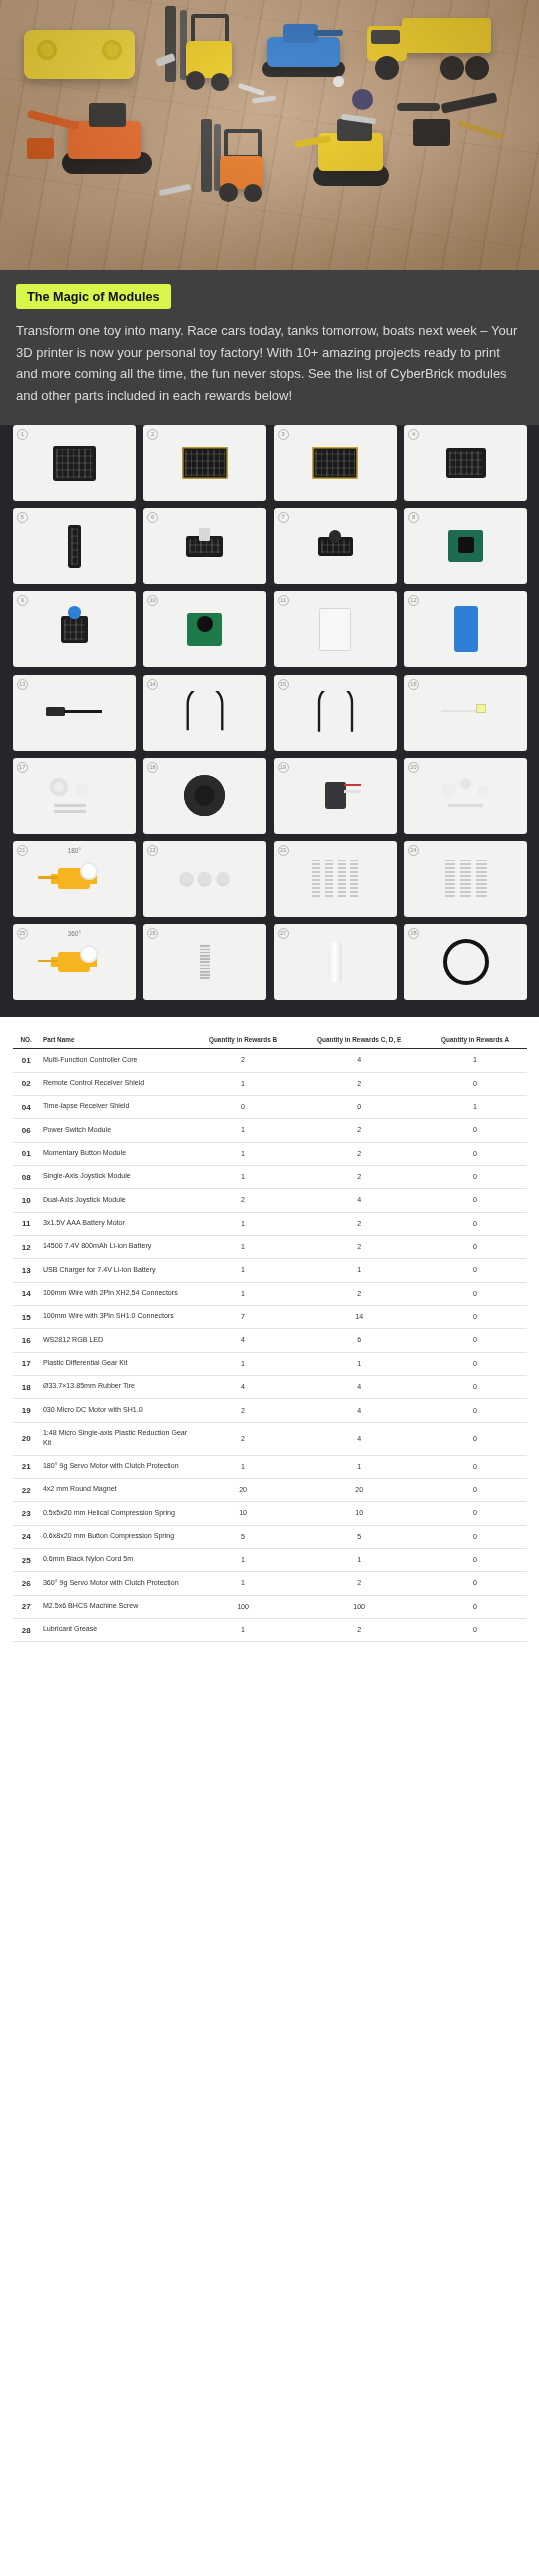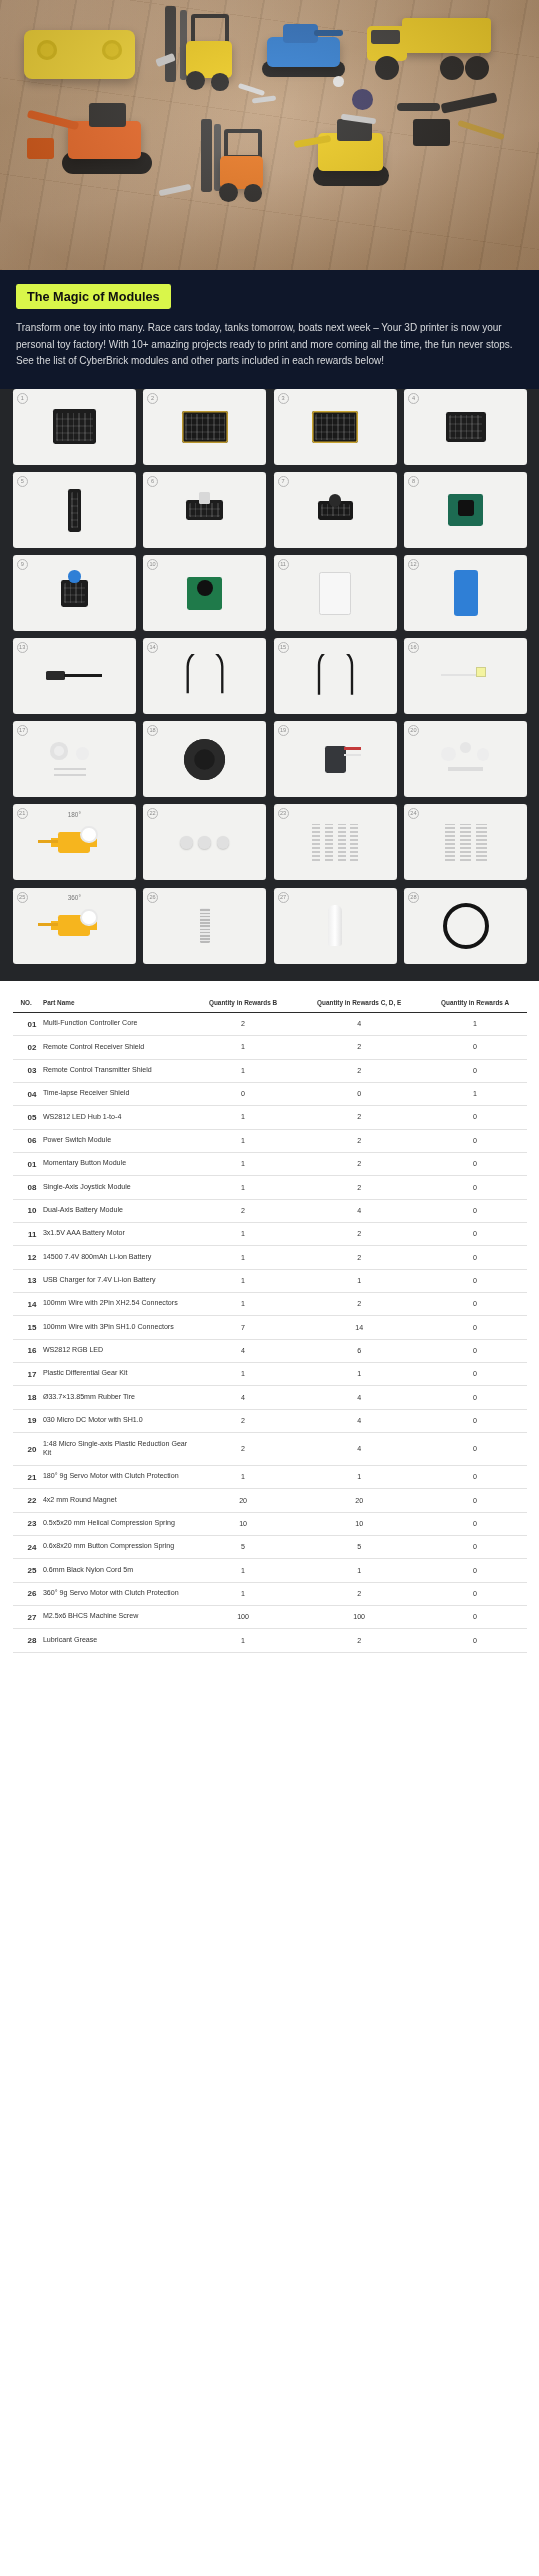--- a/index.html
+++ b/index.html
@@ -82,28 +82,28 @@
   .sp5 { left:352px; top:89px; width:20.6px; height:20.6px; background:#3f3c66; border-radius:50%; }
   .sp6 { left:397px; top:103px; width:43px; height:8px; background:#2b2b2b; border-radius:4px; }
   .sp7 { left:441px; top:98px; width:56px; height:9.5px; background:#262626; border-radius:3.2px; transform:rotate(-12deg); }
   .sp8 { left:413px; top:119px; width:37px; height:27px; background:#1f1f1f; border-radius:3.2px; }
   .sp9 { left:457px; top:127px; width:48px; height:6.4px; background:#caa23c; border-radius:3.2px; transform:rotate(18deg); }
   .sp10 { left:341px; top:116px; width:35px; height:6.4px; background:#cfcfcf; transform:rotate(8deg); }
   .sp11 { left:159px; top:187px; width:32px; height:6.4px; background:#d9d9d9; transform:rotate(-12deg); }
 
   
   .dark {
-    background:#0f172a; padding:14.3px 16px 19px 16px;
+    background:#404040; padding:14.3px 16px 19px 16px;
   }
   .badge {
     display:inline-block; background:#d9f64a; color:#101010;
     font-size:12.7px; font-weight:bold; padding:5.6px 11px; border-radius:2.4px;
     margin-bottom:11px;
   }
-  .blurb { color:#d7d9dc; font-size:10px; line-height:1.65; }
+  .blurb { color:#d7d9dc; font-size:13px; line-height:1.65; }
 
   
   .grid-wrap { background:#242629; padding:0 12.7px 17.5px 12.7px; }
   .grid { display:grid; grid-template-columns:repeat(4,1fr); gap:7.1px; }
   .cell {
     background:#f2f2f0; border-radius:3.2px; height:76px; position:relative;
     overflow:hidden;
   }
   .cell .num {
     position:absolute; left:4px; top:4px; width:11px; height:11px; border-radius:50%;
@@ -146,21 +146,21 @@
   thead th {
     font-size:6.4px; color:#333; font-weight:bold; padding:5.6px 3.2px;
     border-bottom:1.2px solid #2b2b2b; vertical-align:bottom; text-align:center;
   }
   thead th.no { width:27px; }
   thead th.pn { text-align:left; width:151px; }
   tbody td {
     padding:6.4px 3.2px; border-bottom:0.8px solid #e2e2e2; text-align:center; color:#333;
     font-size:7.1px;
   }
-  tbody td.no { font-weight:bold; font-size:8px;text-align:right; }
+  tbody td.no { font-weight:bold; font-size:8px; }
   tbody td.pn { text-align:left; line-height:1.35; }
 
   
   .footer { padding:9.5px 14.3px 20.6px 14.3px; font-size:7.1px; color:#333; line-height:1.7; }
 </style>
 </head>
 <body>
 
 <div class="page">
 
@@ -493,41 +493,27 @@
             <td class="">1</td>
           </tr>
           <tr>
             <td class="no">02</td>
             <td class="pn">Remote Control Receiver Shield</td>
             <td class="">1</td>
             <td class="">2</td>
             <td class="">0</td>
           </tr>
           <tr>
-            <td class="no">03</td>
-            <td class="pn">Remote Control Transmitter Shield</td>
-            <td class="">1</td>
-            <td class="">2</td>
-            <td class="">0</td>
-          </tr>
-          <tr>
             <td class="no">04</td>
             <td class="pn">Time-lapse Receiver Shield</td>
             <td class="">0</td>
             <td class="">0</td>
             <td class="">1</td>
           </tr>
           <tr>
-            <td class="no">05</td>
-            <td class="pn">WS2812 LED Hub 1-to-4</td>
-            <td class="">1</td>
-            <td class="">2</td>
-            <td class="">0</td>
-          </tr>
-          <tr>
             <td class="no">06</td>
             <td class="pn">Power Switch Module</td>
             <td class="">1</td>
             <td class="">2</td>
             <td class="">0</td>
           </tr>
           <tr>
             <td class="no">01</td>
             <td class="pn">Momentary Button Module</td>
             <td class="">1</td>
@@ -536,21 +522,21 @@
           </tr>
           <tr>
             <td class="no">08</td>
             <td class="pn">Single-Axis Joystick Module</td>
             <td class="">1</td>
             <td class="">2</td>
             <td class="">0</td>
           </tr>
           <tr>
             <td class="no">10</td>
-            <td class="pn">Dual-Axis Battery Module</td>
+            <td class="pn">Dual-Axis Joystick Module</td>
             <td class="">2</td>
             <td class="">4</td>
             <td class="">0</td>
           </tr>
           <tr>
             <td class="no">11</td>
             <td class="pn">3x1.5V AAA Battery Motor</td>
             <td class="">1</td>
             <td class="">2</td>
             <td class="">0</td>

